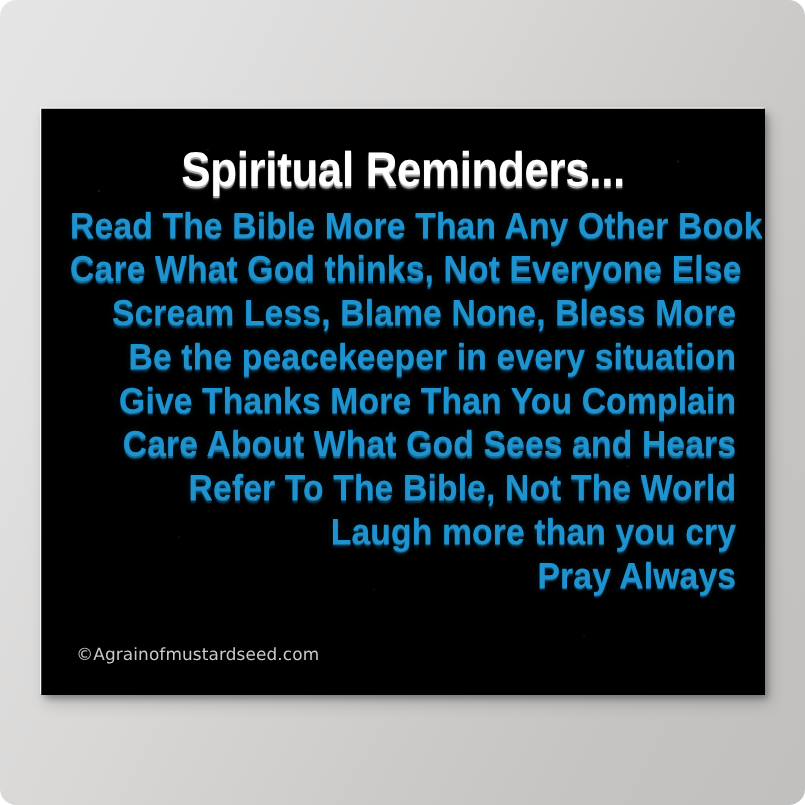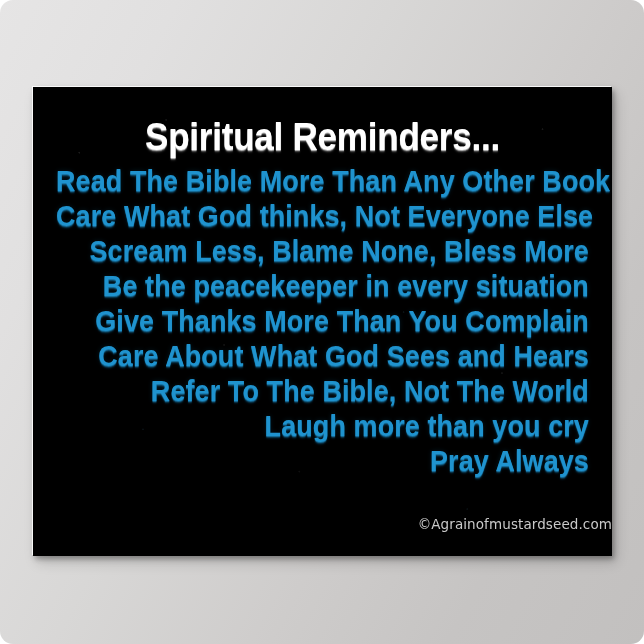--- a/index.html
+++ b/index.html
@@ -123,26 +123,27 @@
        0 3px 2px rgba(31,147,207,.12),
        0 0 6px rgba(31,147,207,.18);
   }
 
   
   #poster-credit {
     position: absolute;
     left: 0;
     right: 0;
     bottom: 24px;
-    text-align: right;
+    text-align: left;
     color: #c9c9c9;
     font-family: "DejaVu Sans", sans-serif;
     font-size: 13.5px;
     letter-spacing: 0.1px;
     white-space: nowrap;
+    padding-left: 28px;
   }
 </style>
 </head>
 <body>
 
 <div id="product-stage">
 
   <div id="poster">
 
     <div id="poster-noise"></div>

